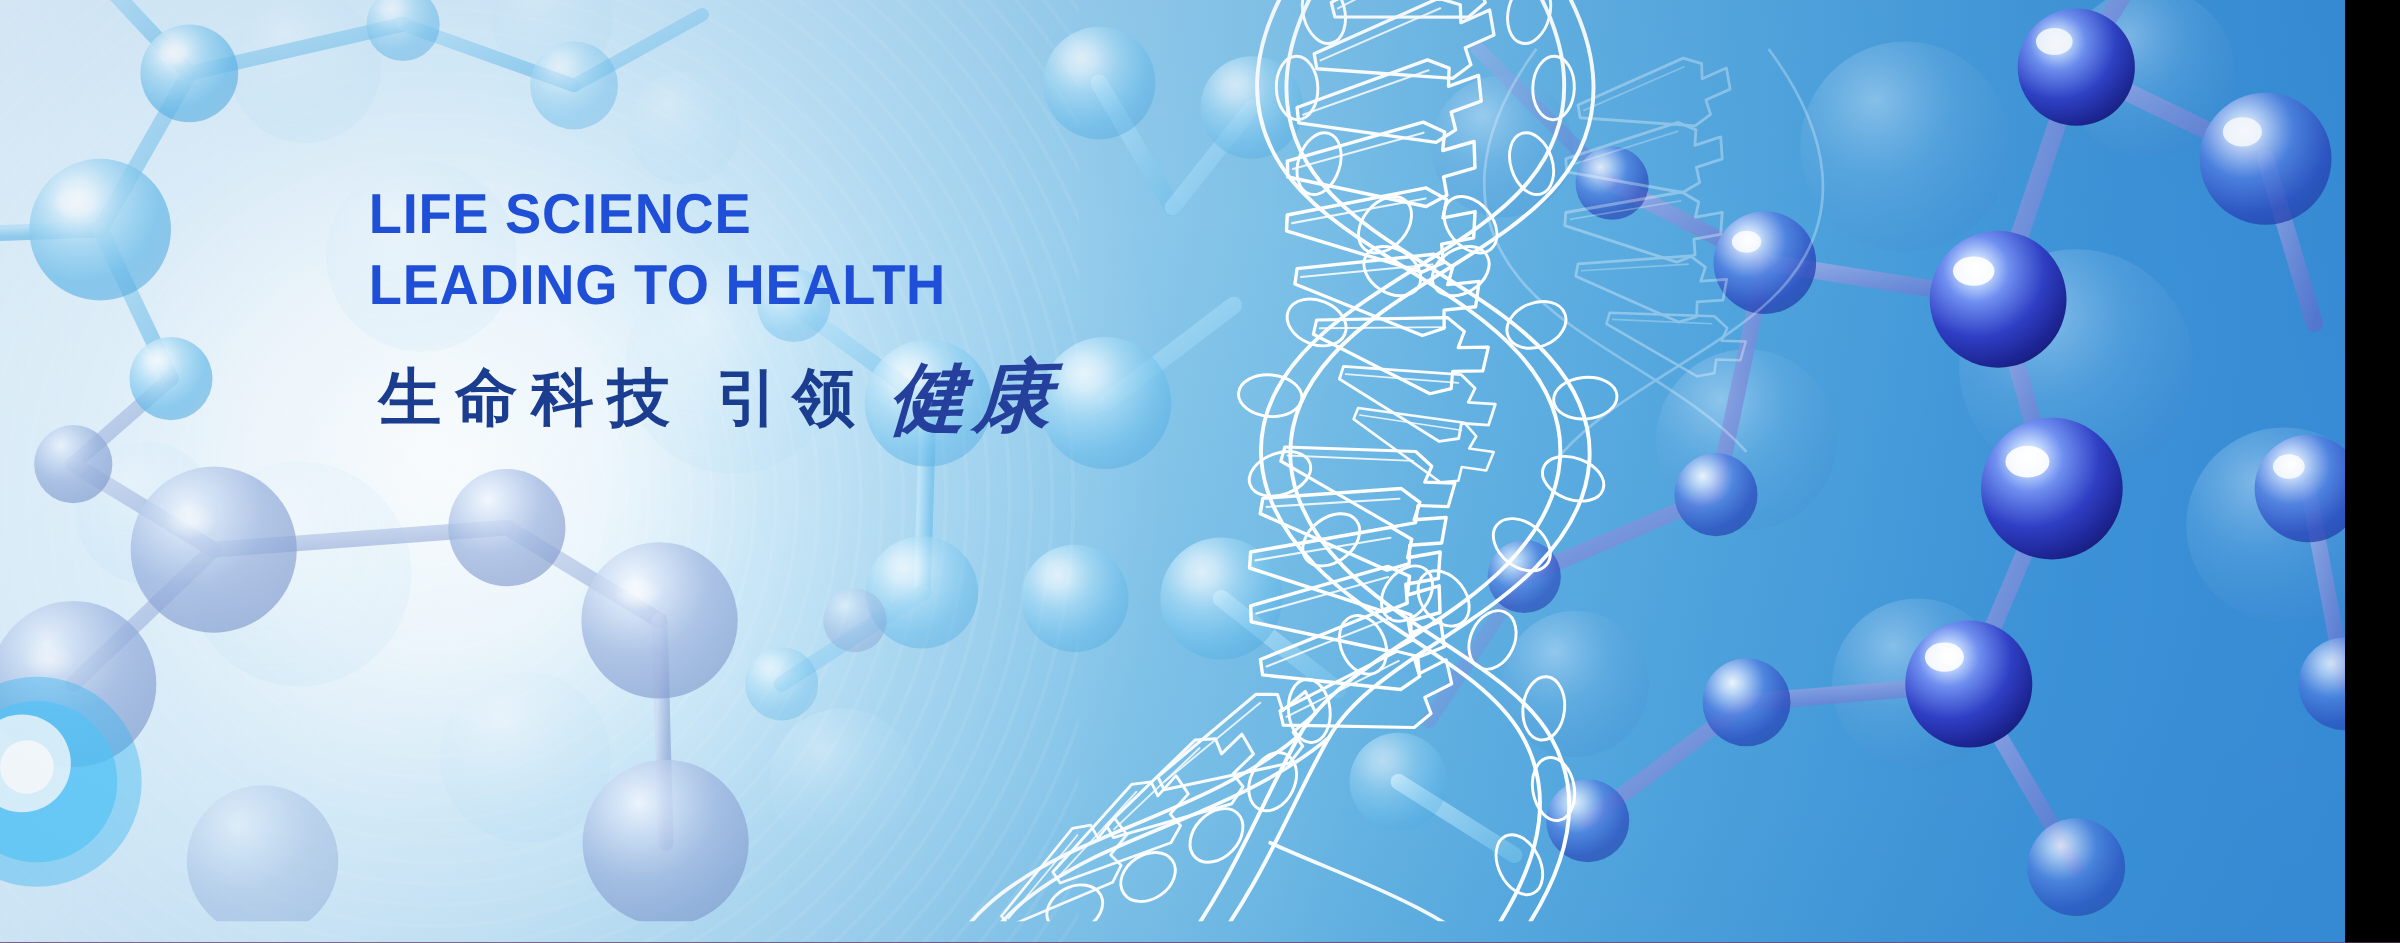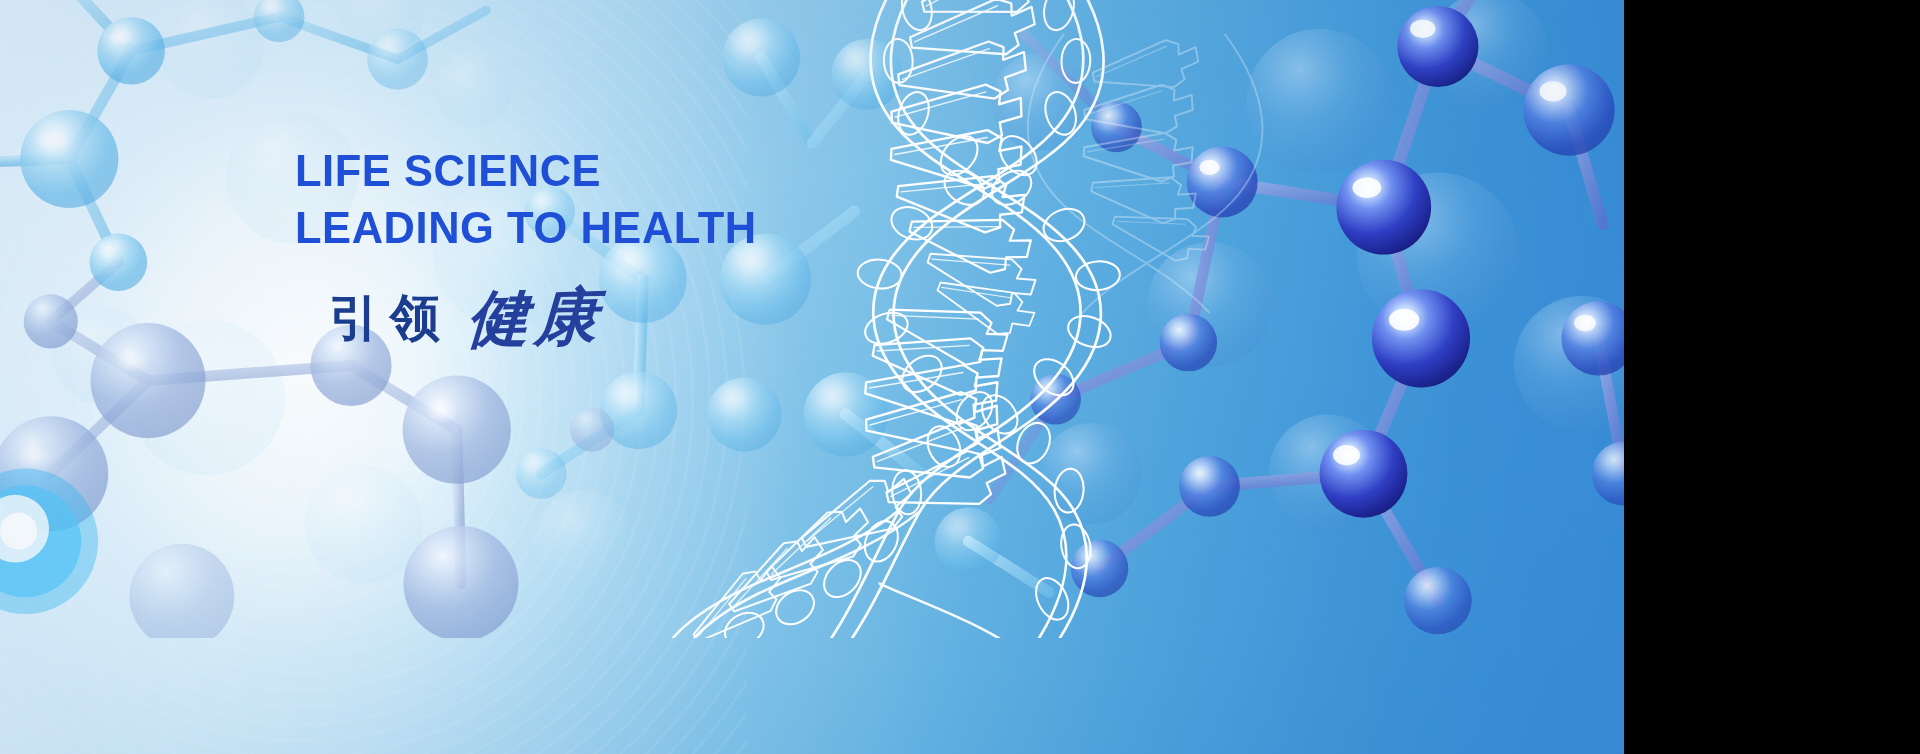--- a/index.html
+++ b/index.html
@@ -1,18 +1,18 @@
 <!DOCTYPE html>
 <html><head>
 <meta charset="utf-8">
 <style>
   html,body{margin:0;padding:0;background:#000;}
   #stage{
     position:relative;
-    width:1624px;height:754px;
+    width:1876px;height:754px;
     overflow:hidden;
     font-family:"Liberation Sans",sans-serif;
     background:#f0abfc;
   }
   
   .bg-base{
     position:absolute;inset:0;
     background:linear-gradient(105deg,
       #e8f4fb 0%,
       #dbeefa 10%,
@@ -520,19 +520,20 @@
         </g>
     </g>
   </svg>
 
   <div class="bg-vignette"></div>
 
   <div class="text-block">
     <div class="en-line">LIFE SCIENCE</div>
     <div class="en-line">LEADING TO HEALTH</div>
     <div class="cn-line">
+      <span class="cn-a">生命科技</span>
       <span class="cn-gap"></span>
       <span class="cn-b">引领</span>
       <span class="cn-c">健康</span>
     </div>
   </div>
 
 </div>
 
 </body></html>

